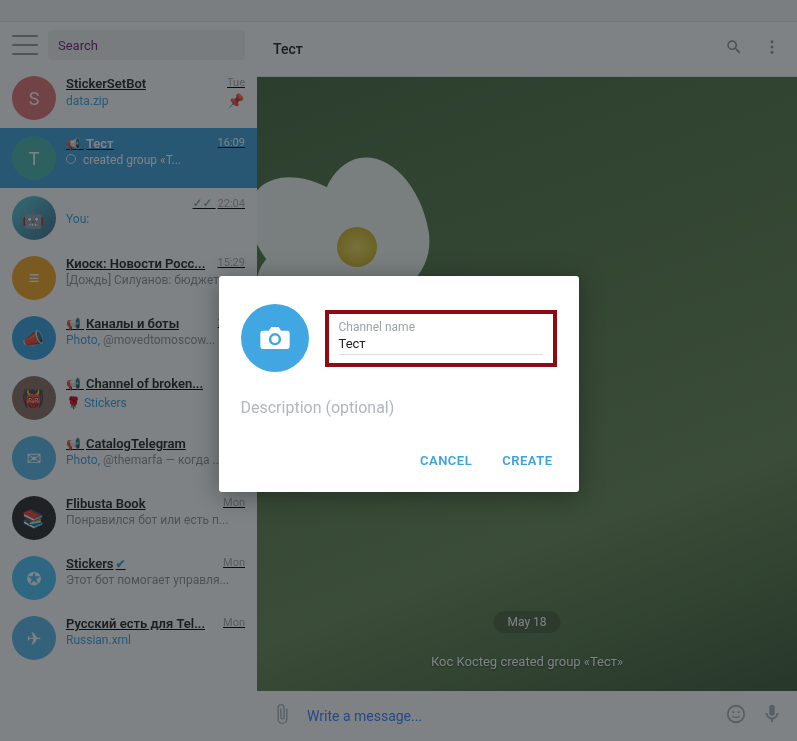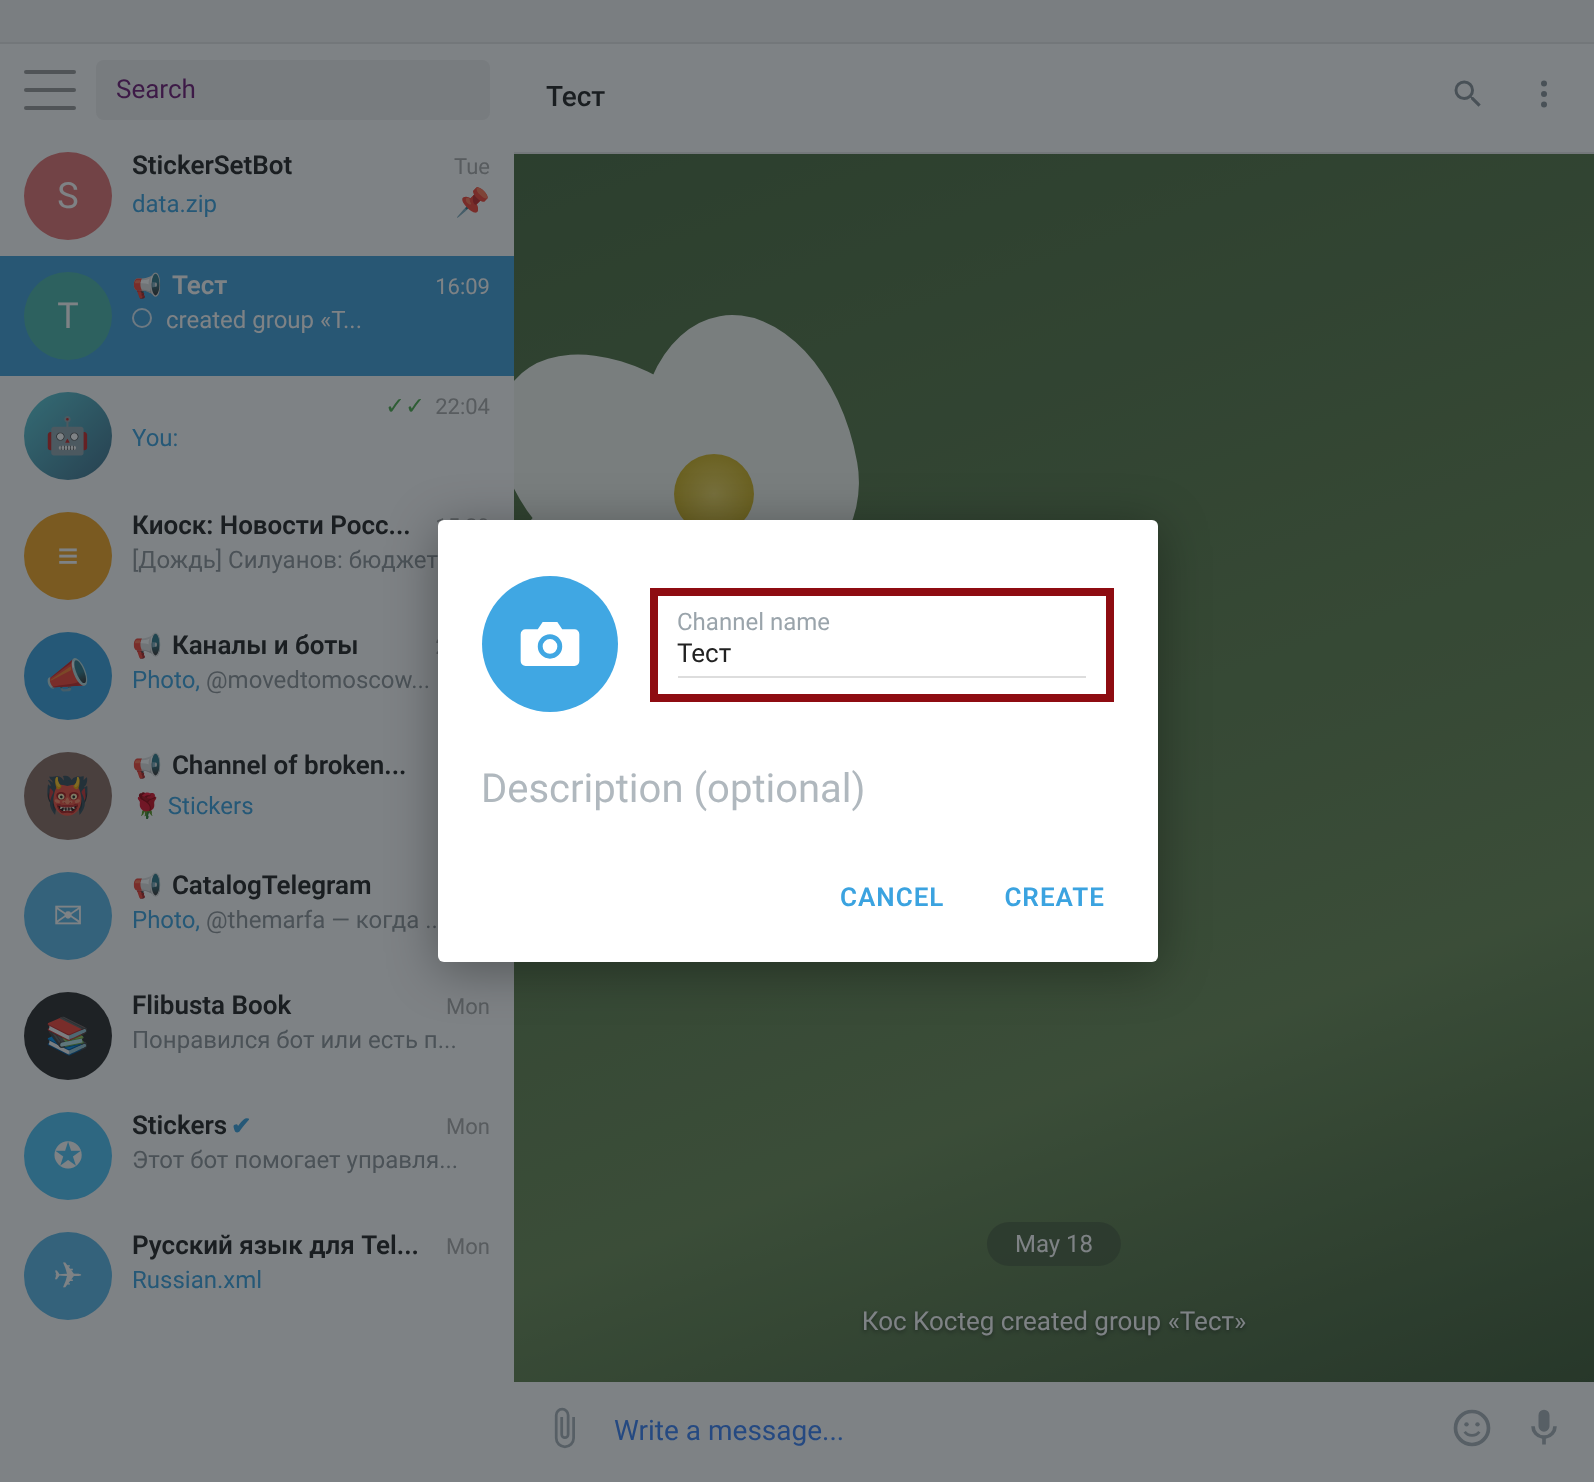--- a/index.html
+++ b/index.html
@@ -21,21 +21,21 @@
 .avatar.color-teal { background: #4db6ac; }
 .avatar.color-robot { background: linear-gradient(135deg,#5dcedb,#3f6e8a); }
 .avatar.color-orange { background: #f5a623; }
 .avatar.color-blue { background: #3ba3e0; }
 .avatar.color-brown { background: #8d6e63; }
 .avatar.color-sky { background: #5bb8e8; }
 .avatar.color-dark { background: #2c2c2c; }
 .avatar.color-cyan { background: #4fc3f7; }
 .avatar.color-paper { background: #5bb8e8; }
 .chatbody { flex: 1; min-width: 0; }
-.row1 { display: flex; justify-content: space-between; align-items: center; }
+.row1 { display: flex; justify-content: space-between; align-items: flex-start; text-decoration: underline; }
 .title { font-size: 13px; font-weight: 600; color: #222; white-space: nowrap; overflow: hidden; text-overflow: ellipsis; }
 .time { font-size: 11px; color: #aaa; white-space: nowrap; margin-left: 6px; }
 .row2 { display: flex; justify-content: space-between; align-items: center; margin-top: 2px; }
 .snippet { font-size: 12px; color: #8e9499; white-space: nowrap; overflow: hidden; text-overflow: ellipsis; }
 .snippet .b { color: #3ba3e0; }
 .badge-pin { color: #b6c1c9; font-size: 14px; }
 .badge-count { background: #3ba3e0; color: #fff; border-radius: 50%; width: 20px; height: 20px; font-size: 11px; display: flex; align-items: center; justify-content: center; }
 .ticks { color: #4fae4e; font-size: 12px; margin-right: 2px; }
 .verified { color: #3ba3e0; font-size: 12px; margin-left: 2px; }
 .chan-icon { color: #555; font-size: 12px; margin-right: 2px; }
@@ -49,28 +49,28 @@
 .mh-icons { display: flex; gap: 20px; color: #8a939a; }
 .mh-icons svg { width: 18px; height: 18px; fill: #8a939a; cursor: pointer; }
 .chat-area { flex: 1; position: relative; background: linear-gradient(160deg, #4a6b3f 0%, #5a7a4a 35%, #6a8a55 70%, #3f5a36 100%); overflow: hidden; }
 .date-chip { position: absolute; bottom: 58px; left: 50%; transform: translateX(-50%); background: rgba(70,90,60,.7); color: #fff; font-size: 12px; padding: 4px 14px; border-radius: 12px; }
 .sys-msg { position: absolute; bottom: 22px; left: 50%; transform: translateX(-50%); color: #fff; font-size: 13px; text-shadow: 0 1px 2px rgba(0,0,0,.5); }
 .composer { height: 50px; background: #fff; display: flex; align-items: center; padding: 0 14px; gap: 14px; }
 .comp-icon { color: #a8b1b8; cursor: pointer; }
 .comp-icon svg { width: 22px; height: 22px; fill: #a8b1b8; }
 .comp-input { flex: 1; color: #3b82f6; font-size: 14px; }
 .overlay { position: absolute; inset: 0; background: rgba(20,28,33,.55); z-index: 50; }
-.dialog { position: absolute; top: 260px; left: 50%; transform: translateX(-50%); width: 360px; background: #fff; border-radius: 3px; box-shadow: 0 4px 25px rgba(0,0,0,.35); z-index: 60; padding: 0 0 14px 0; }
+.dialog { position: absolute; top: 276px; left: 50%; transform: translateX(-50%); width: 360px; background: #fff; border-radius: 3px; box-shadow: 0 4px 25px rgba(0,0,0,.35); z-index: 60; padding: 0 0 14px 0; }
 .dlg-top { display: flex; gap: 16px; padding: 28px 22px 10px 22px; align-items: center; }
 .photo-btn { width: 68px; height: 68px; border-radius: 50%; background: #40a7e3; display: flex; align-items: center; justify-content: center; cursor: pointer; flex-shrink: 0; }
 .photo-btn svg { width: 30px; height: 22px; fill: #fff; }
 .field-wrap { flex: 1; border: 4px solid #8e0c11; padding: 6px 10px 8px 10px; }
 .field-label { font-size: 12px; color: #9aa4ab; }
 .field-value { font-size: 13px; color: #222; border-bottom: 1px solid #ddd; padding-bottom: 3px; margin-top: 2px; }
-.desc-row { padding: 16px 22px 26px 22px; font-size: 20px; color: #b0b8be; }
+.desc-row { padding: 16px 22px 26px 22px; font-size: 16px; color: #b0b8be; }
 .dlg-actions { display: flex; justify-content: flex-end; gap: 30px; padding: 10px 26px 10px 10px; }
 .dlg-btn { color: #3ba3e0; font-weight: 600; font-size: 13px; letter-spacing: .5px; cursor: pointer; }
 .clock-icon { display:inline-block; width:10px; height:10px; border:1px solid rgba(255,255,255,.8); border-radius:50%; position:relative; margin-right:4px; }
 .flower { position: absolute; top: 60px; left: 0; width: 200px; height: 200px; }
 .petal { position: absolute; background: #f4f7f0; border-radius: 50% 50% 50% 50% / 60% 60% 40% 40%; }
 </style>
 </head>
 <body>
 
 <div class="app">
@@ -195,21 +195,21 @@
             </div>
             <div class="row2">
               <div class="snippet"><span>Этот бот помогает управля...</span></div>
             </div>
           </div>
         </div>
         <div class="chat">
           <div class="avatar color-paper">✈</div>
           <div class="chatbody">
             <div class="row1">
-              <div class="title"><span>Русский язык для Tel...</span></div>
+              <div class="title"><span>Русский есть для Tel...</span></div>
               <div class="time"><span>Mon</span></div>
             </div>
             <div class="row2">
               <div class="snippet"><span class="b">Russian.xml</span></div>
             </div>
           </div>
         </div>
       </div>
   </div>
 

